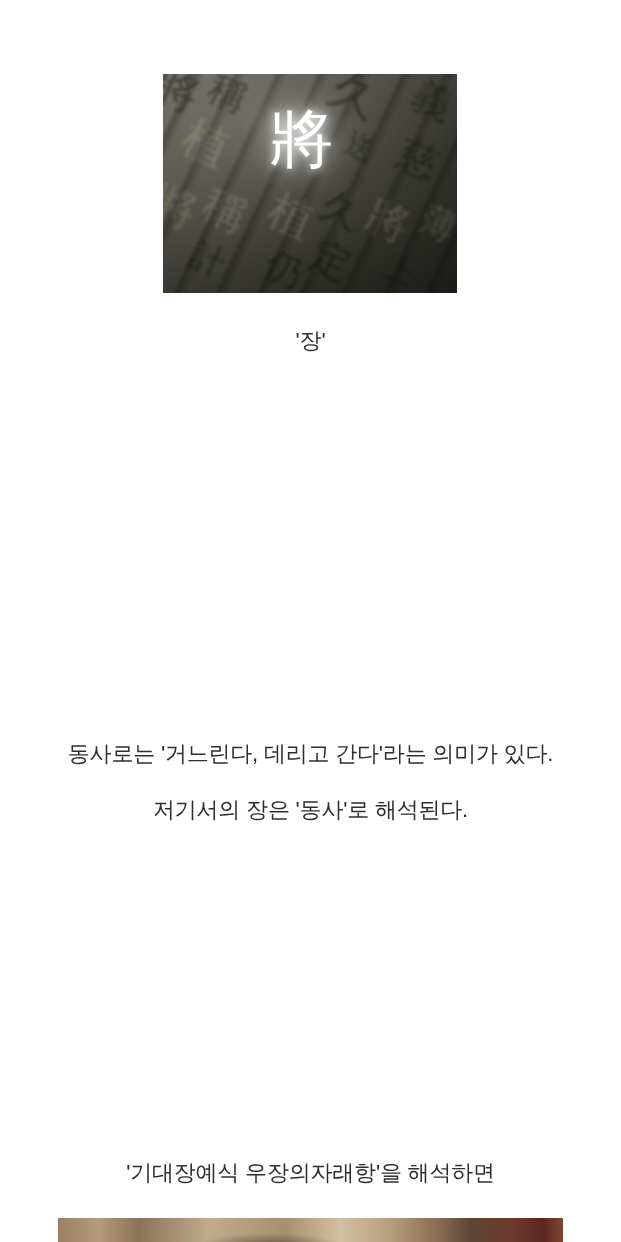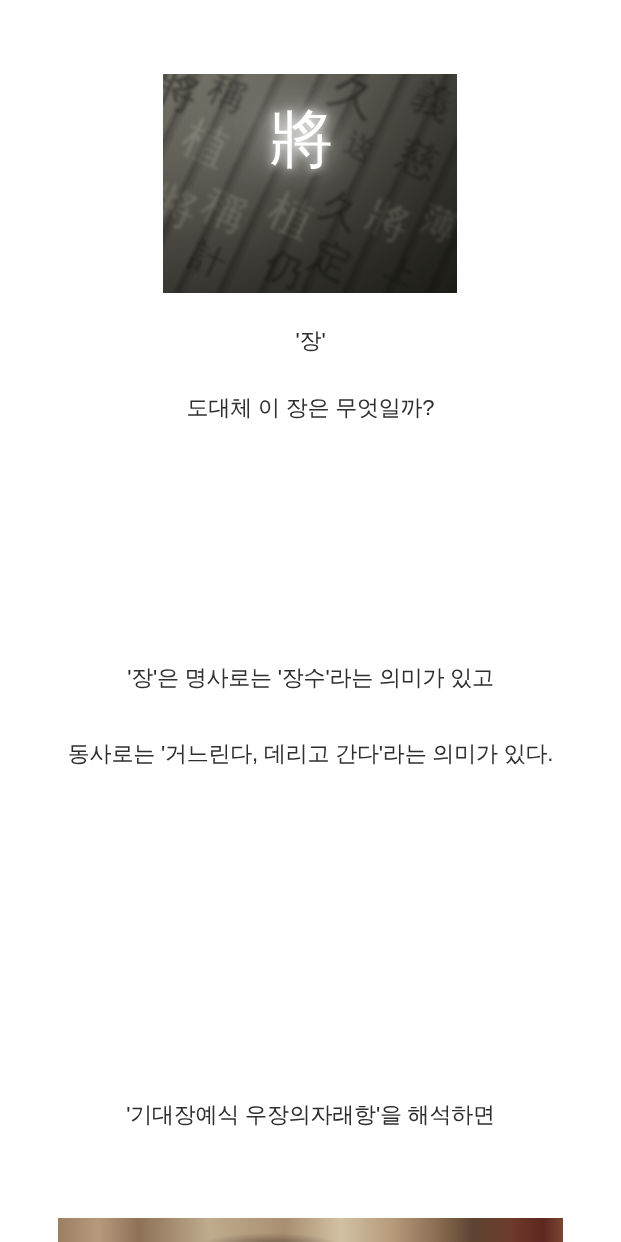--- a/index.html
+++ b/index.html
@@ -67,21 +67,21 @@
     font-size: 22px;
     line-height: 32px;
     color: #2e2e2e;
     letter-spacing: -0.2px;
   }
   .p1 { top: 325px; }
   .p2 { top: 392px; }
   .p3 { top: 662px; }
   .p4 { top: 738px; }
   .p5 { top: 794px; }
-  .p6 { top: 1099px; text-align: center; }
+  .p6 { top: 1157px; text-align: center; }
 
   
   .footer-img {
     position: absolute;
     left: 58px; top: 1218px;
     width: 505px; height: 180px;
     background:
       radial-gradient(ellipse 60px 16px at 57% 30%, rgba(236,222,192,0.85) 0%, rgba(236,222,192,0) 100%),
       radial-gradient(ellipse 80px 14px at 20% 70%, rgba(60,40,28,0.45) 0%, rgba(60,40,28,0) 100%),
       radial-gradient(ellipse 70px 12px at 42% 15%, rgba(50,34,24,0.50) 0%, rgba(50,34,24,0) 100%),
@@ -116,20 +116,19 @@
     <span class="bg-ch dark" style="left:28px;  top:168px; font-size:34px;">計</span>
     <span class="bg-ch dark" style="left:222px; top:182px; font-size:30px;">上</span>
 
     <div class="streaks"></div>
     <div class="vignette"></div>
 
     <span class="glow-ch">將</span>
   </div>
 
   <p class="para p1">'장'</p>
-  <p class="para p2">도대체 이 장은 무엇일까?</p>
-  <p class="para p3">'장'은 명사로는 '장수'라는 의미가 있고</p>
   <p class="para p4">동사로는 '거느린다, 데리고 간다'라는 의미가 있다.</p>
+  <p class="para p5">저기서의 장은 '동사'로 해석된다.</p>
   <p class="para p6">'기대장예식 우장의자래항'을 해석하면</p>
 
   <div class="footer-img"></div>
 
 </div>
 
 </body></html>

